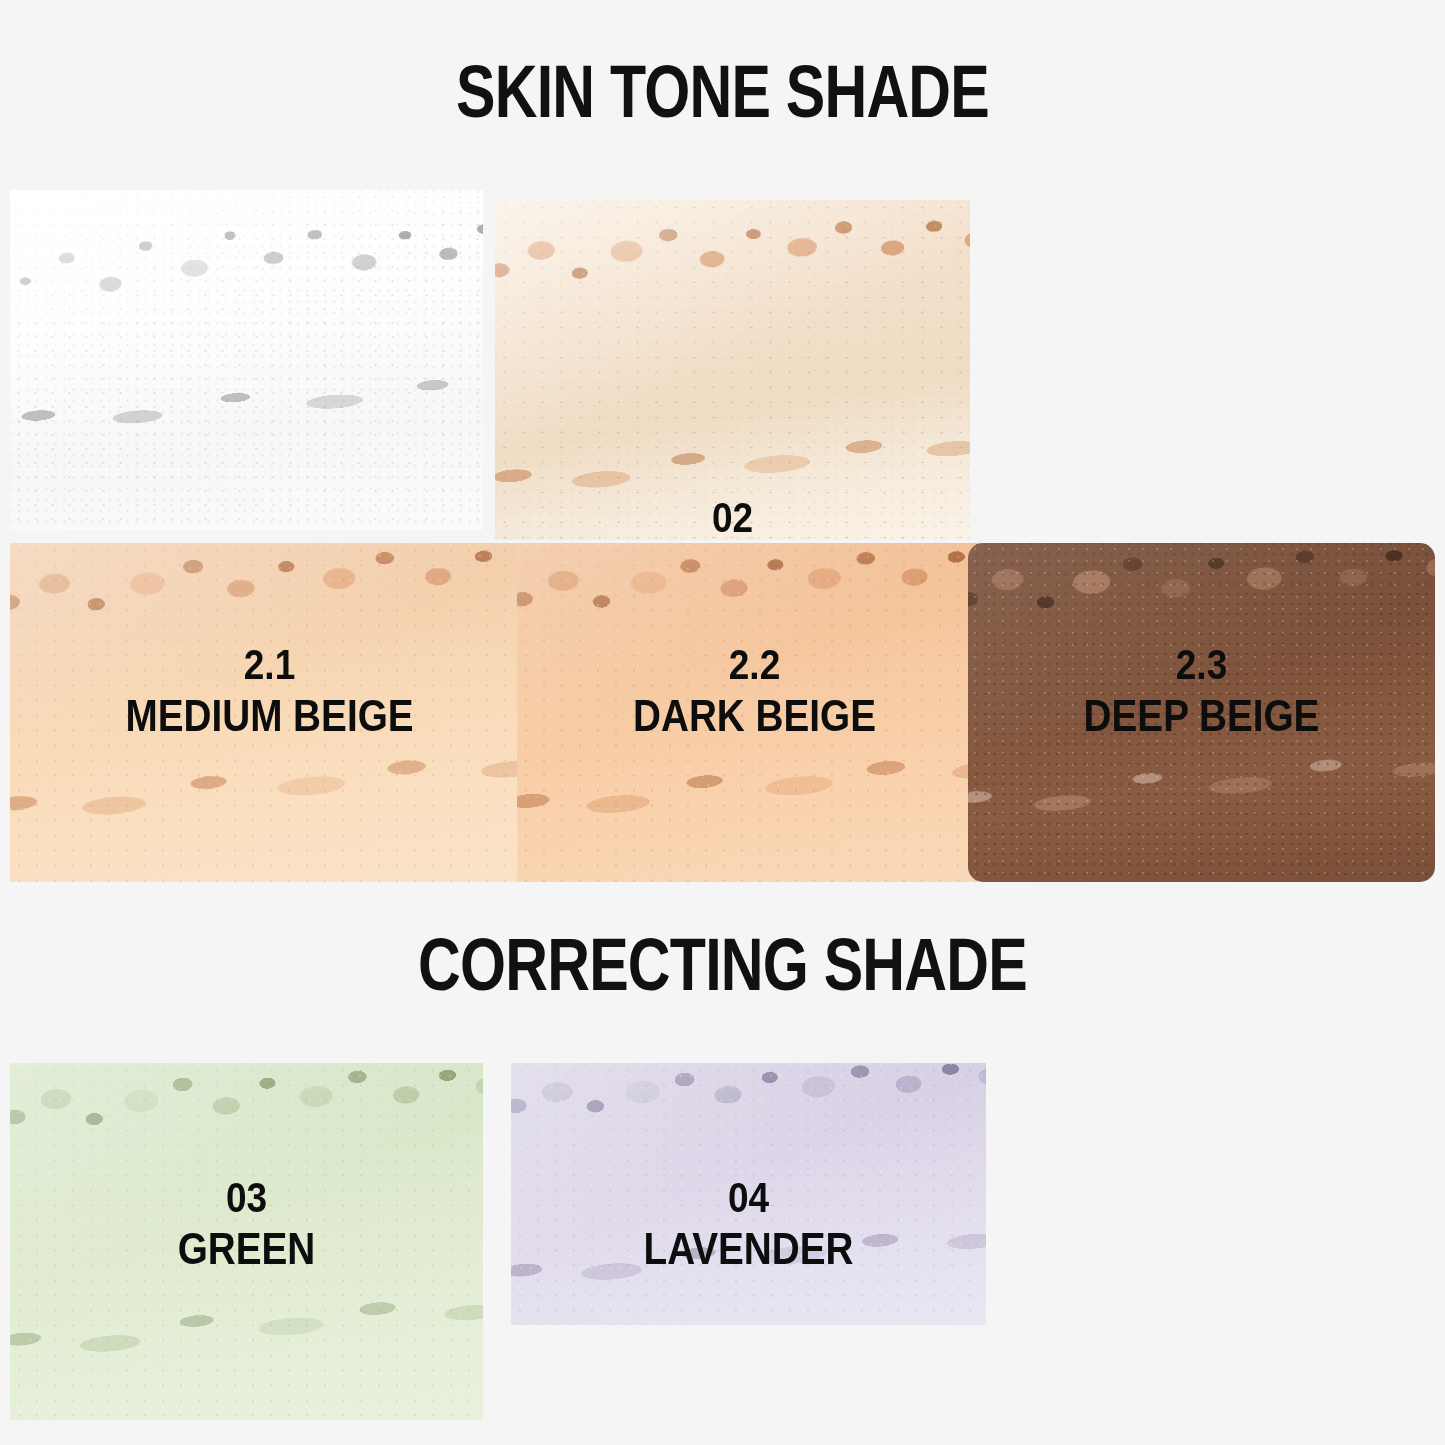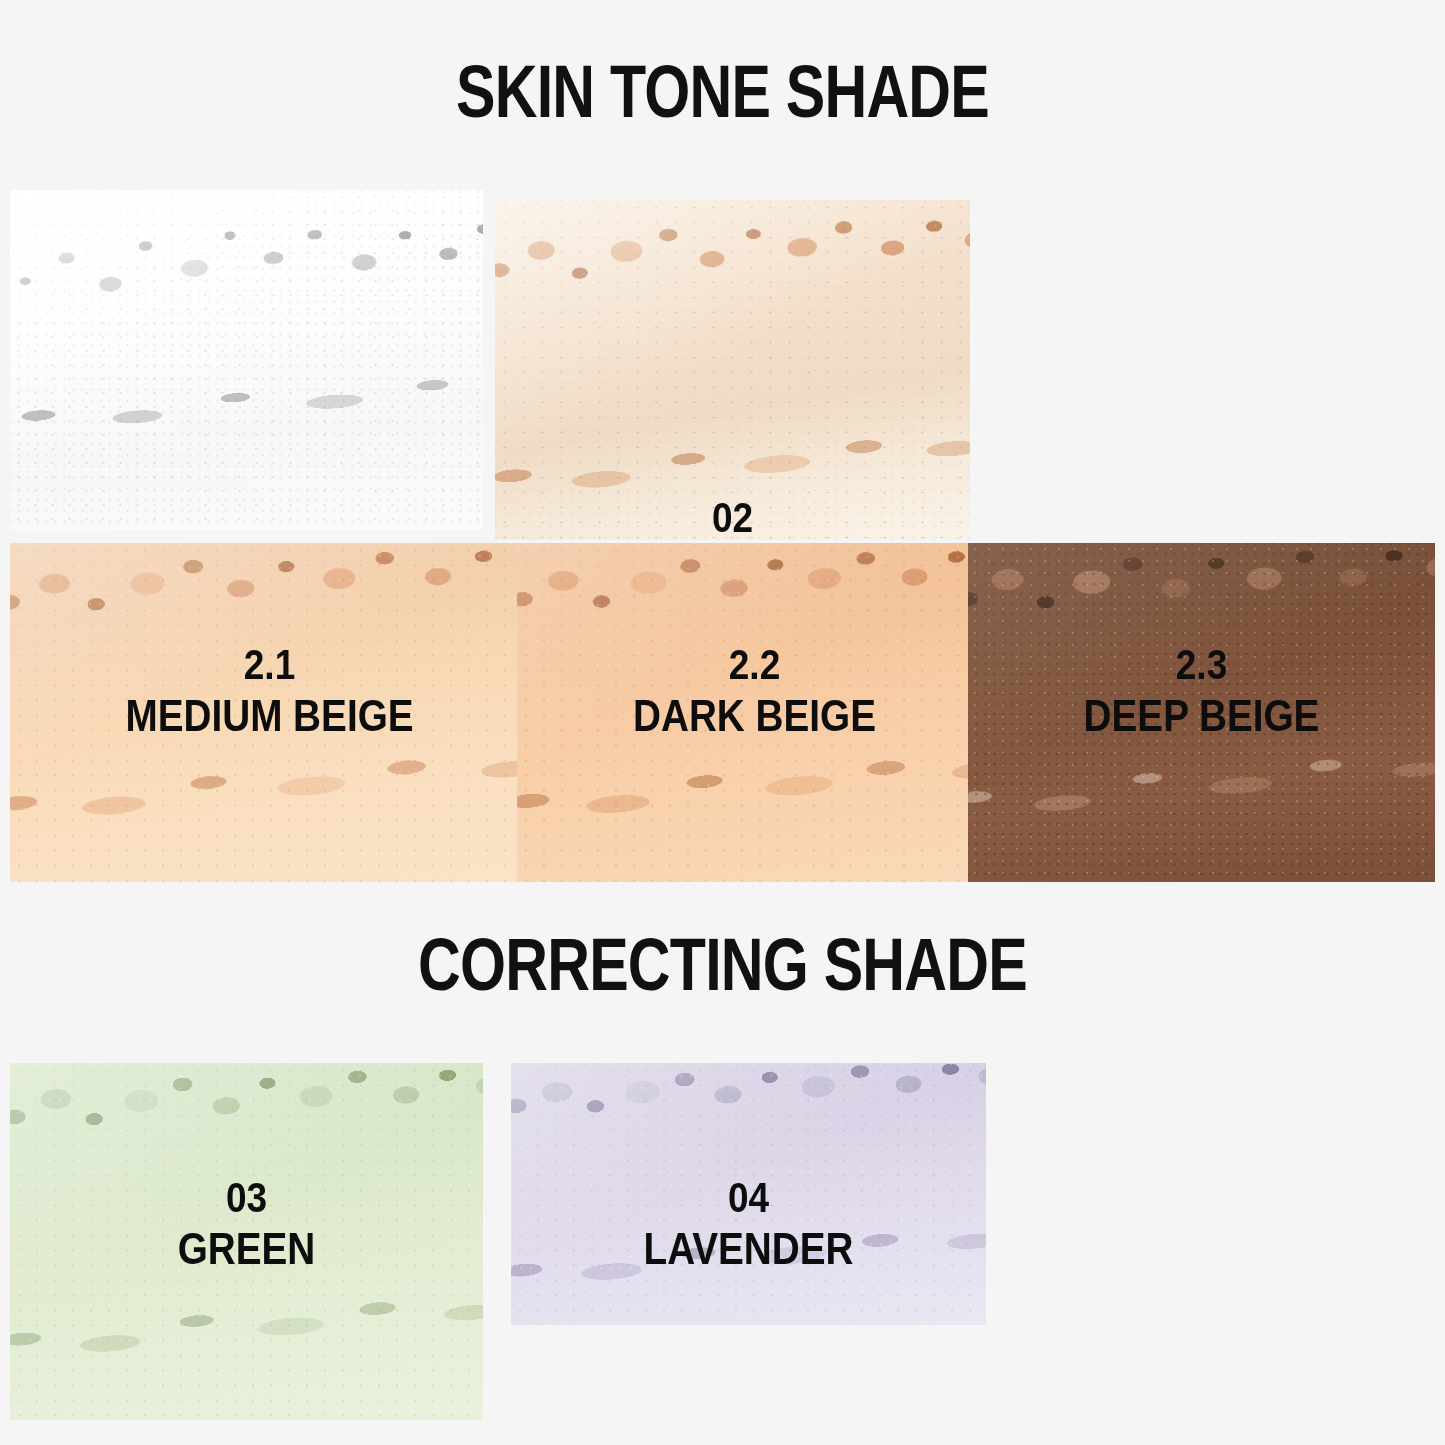--- a/index.html
+++ b/index.html
@@ -76,21 +76,21 @@
     transform: scaleX(0.86);
     white-space: nowrap;
   }
 
   
   #sw-01 { left: 10px;  top: 190px;  width: 473px; height: 340px; }
   #sw-02 { left: 495px; top: 200px; width: 475px; height: 340px; }
   
   #sw-21 { left: 10px;   top: 543px; width: 473px; height: 339px; padding-left: 46px; }
   #sw-22 { left: 495px;  top: 543px; width: 475px; height: 339px; margin-left: 22px; }
-  #sw-23 { left: 968px;  top: 543px; width: 467px; height: 339px; }
+  #sw-23 { left: 968px;  top: 543px; width: 467px; height: 339px; border-radius: 15px; }
   
   #sw-03 { left: 10px;   top: 1063px; width: 473px; height: 357px; }
   #sw-04 { left: 511px;  top: 1063px; width: 475px; height: 262px; }
   #sw-05 { left: 968px;  top: 1063px; width: 467px; height: 357px; }
 
   #sw-01 .label { top: 296px; }
   #sw-02 .label { top: 296px; }
   #sw-21 .label, #sw-22 .label, #sw-23 .label { top: 100px; }
   #sw-03 .label, #sw-04 .label, #sw-05 .label { top: 113px; }
 

